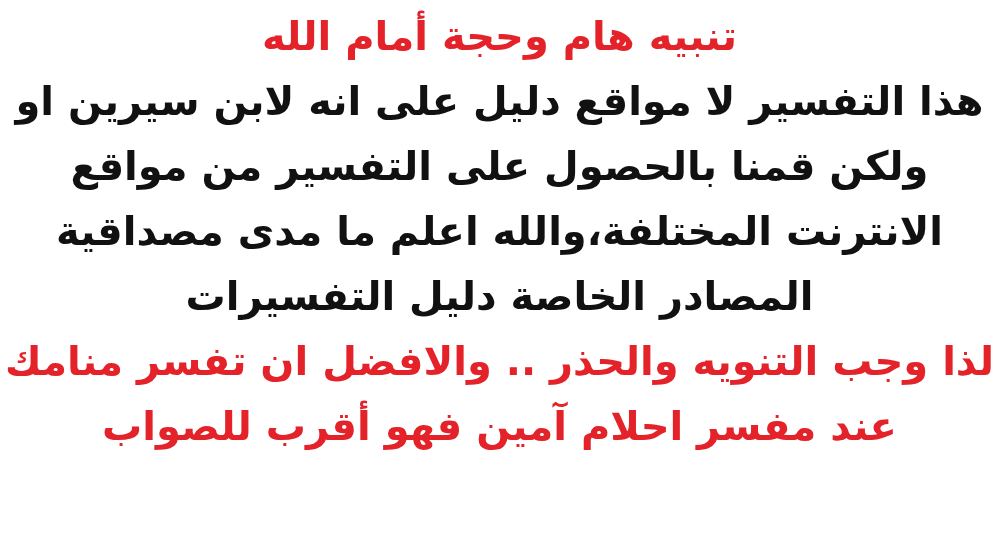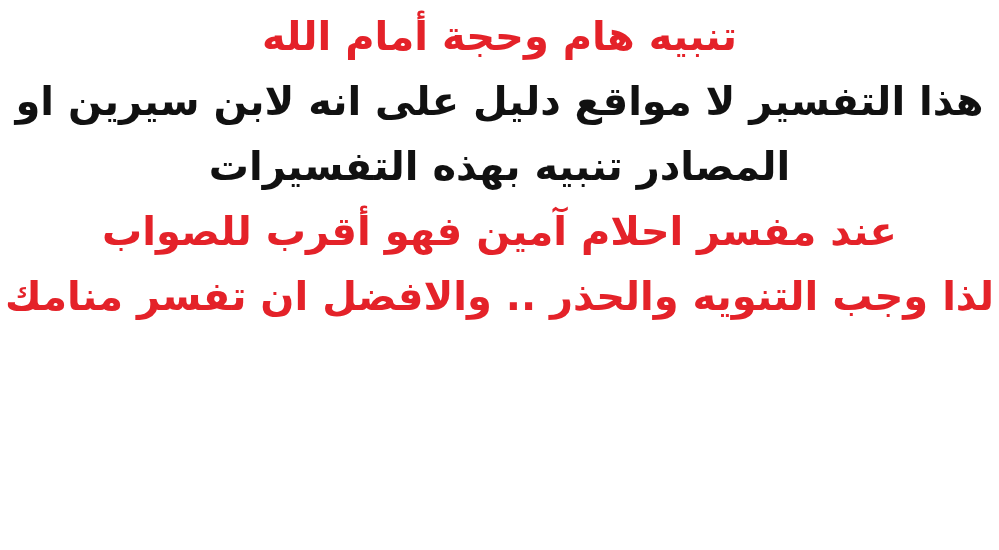--- a/index.html
+++ b/index.html
@@ -31,17 +31,19 @@
     color: var(--accent-red, #e42229);
   }
 </style>
 </head>
 <body>
 
 <div class="page">
   <div class="line heading">تنبيه هام وحجة أمام الله</div>
 
   <div class="line body">هذا التفسير لا مواقع دليل على انه لابن سيرين او</div>
-  <div class="line body">المصادر تنبيه بهذه التفسيرات</div>
+  <div class="line body">ولكن قمنا بالحصول على التفسير من مواقع</div>
+  <div class="line body">الانترنت المختلفة،والله اعلم ما مدى مصداقية</div>
+  <div class="line body">المصادر الخاصة دليل التفسيرات</div>
 
+  <div class="line warning">لذا وجب التنويه والحذر .. والافضل ان تفسر منامك</div>
   <div class="line warning">عند مفسر احلام آمين فهو أقرب للصواب</div>
-  <div class="line warning">لذا وجب التنويه والحذر .. والافضل ان تفسر منامك</div>
 </div>
 
 </body></html>

